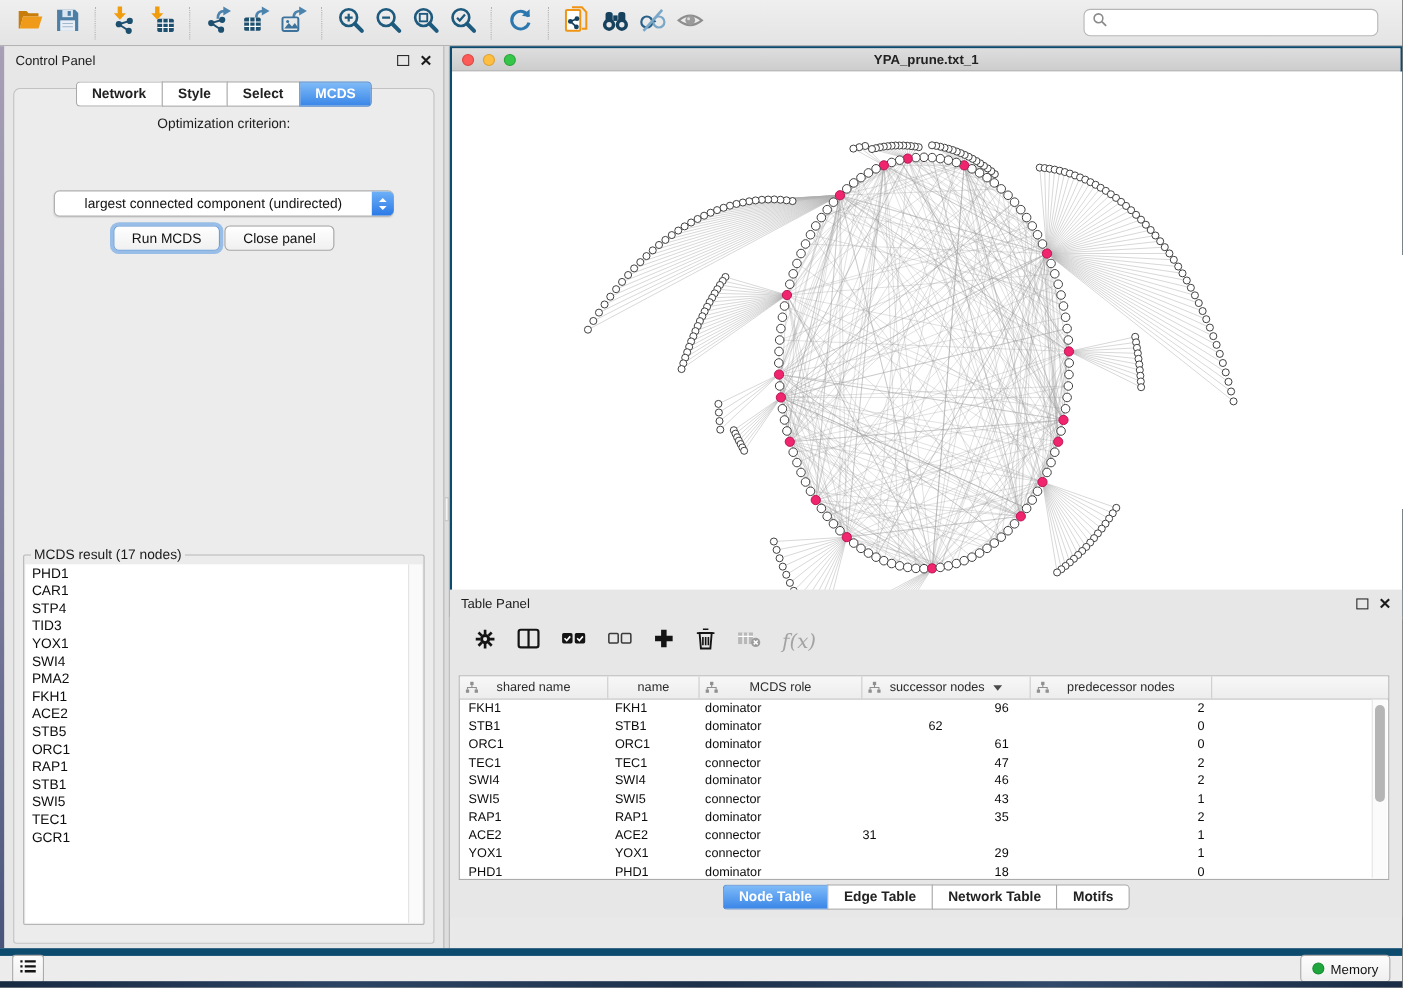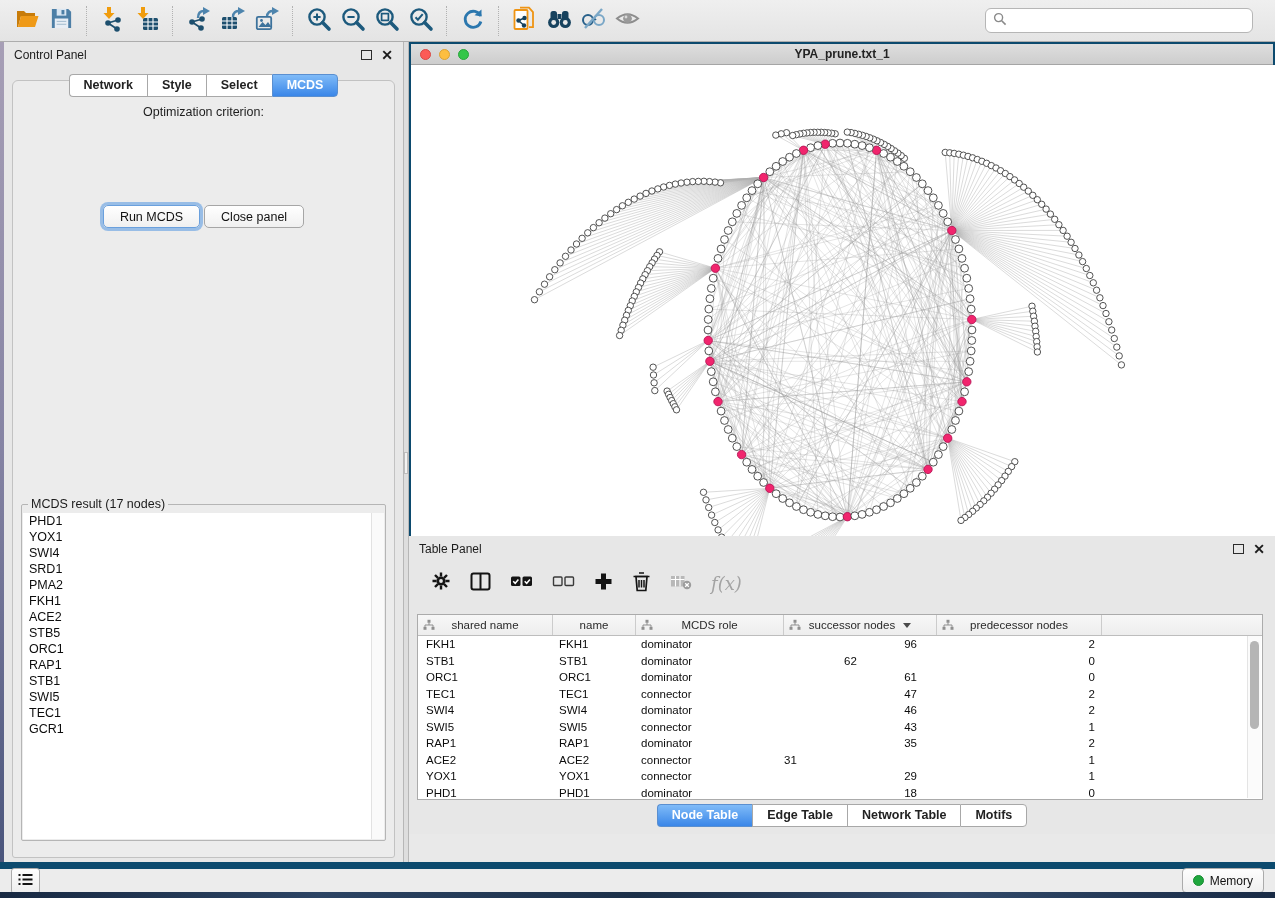--- a/index.html
+++ b/index.html
@@ -252,31 +252,42 @@
       </span>
     </div>
     <div class="seg-tabs">
         <div class="seg">Network</div>
         <div class="seg">Style</div>
         <div class="seg">Select</div>
         <div class="seg sel">MCDS</div>
       </div>
     <div class="cp-body">
       <div class="opt-label">Optimization criterion:</div>
+      <div class="mac-select">
+        <span class="val">largest connected component (undirected)</span>
+        <span class="stepper">
+            <svg width="10" height="13" viewBox="0 0 10 13">
+              <path d="M5 1 L8.5 4.7 H1.5 Z" fill="#fff"></path>
+              <path d="M5 12 L1.5 8.3 H8.5 Z" fill="#fff"></path>
+            </svg>
+          </span>
+      </div>
       <div class="btn-row">
         <button class="mac-btn focus">Run MCDS</button>
         <button class="mac-btn">Close panel</button>
       </div>
       <fieldset class="result-box">
         <legend>MCDS result (17 nodes)</legend>
         <div class="result-list">
             <div class="mcds-item">PHD1</div>
+            <div class="mcds-item">CAR1</div>
+            <div class="mcds-item">STP4</div>
+            <div class="mcds-item">TID3</div>
             <div class="mcds-item">YOX1</div>
             <div class="mcds-item">SWI4</div>
-            <div class="mcds-item">SRD1</div>
             <div class="mcds-item">PMA2</div>
             <div class="mcds-item">FKH1</div>
             <div class="mcds-item">ACE2</div>
             <div class="mcds-item">STB5</div>
             <div class="mcds-item">ORC1</div>
             <div class="mcds-item">RAP1</div>
             <div class="mcds-item">STB1</div>
             <div class="mcds-item">SWI5</div>
             <div class="mcds-item">TEC1</div>
             <div class="mcds-item">GCR1</div>

